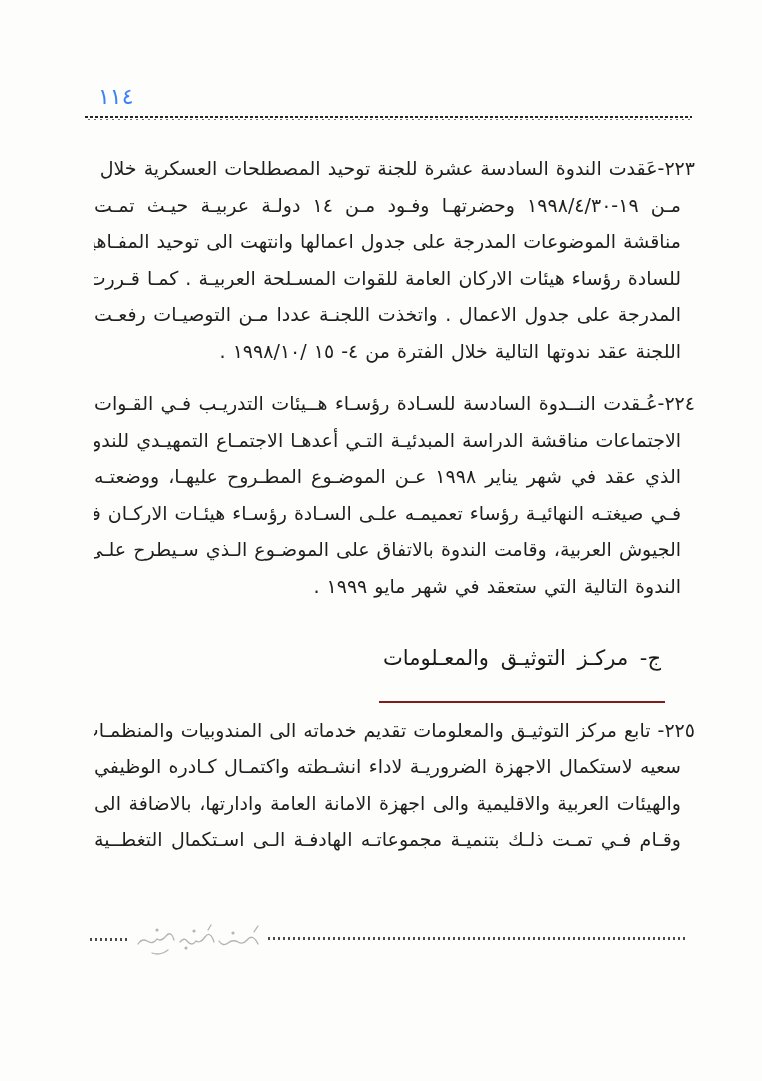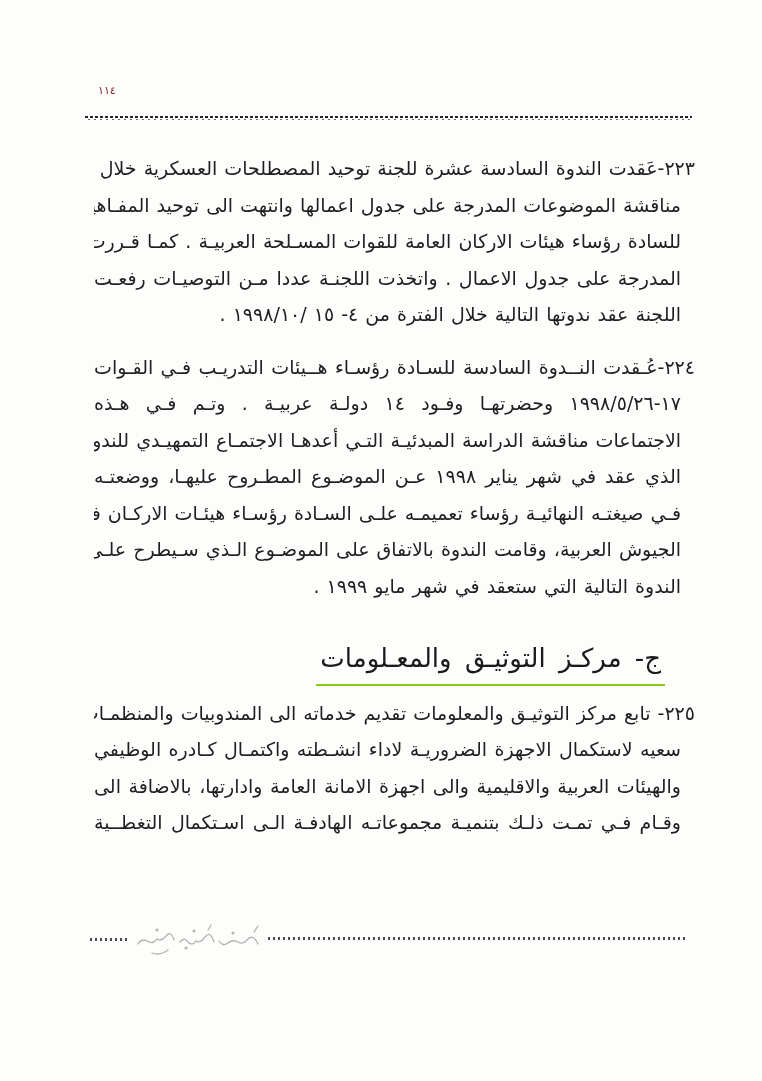--- a/index.html
+++ b/index.html
@@ -11,23 +11,23 @@
     background: #fdfdfb;
     font-family: "DejaVu Sans", sans-serif;
     color: #1f1f1f;
     direction: rtl;
     overflow: hidden;
   }
   .pagenum {
     position: absolute;
     top: 84px;
     left: 98px;
-    font-size: 11px;
+    font-size: 22px;
     letter-spacing: 6px;
-    color: #7f1d1d;
+    color: #3b82f6;
     direction: rtl;
   }
   .rule-top {
     position: absolute;
     top: 116px;
     left: 85px;
     width: 607px;
     height: 4px;
     background-image:
       repeating-linear-gradient(90deg, #242424 0 3px, transparent 3px 5px),
@@ -58,24 +58,24 @@
   .line.end {
     text-align: right;
     text-align-last: auto;
   }
   .heading-row {
     margin: 36px 30px 8px 0;
     text-align: right;
   }
   .heading {
     display: inline-block;
-    font-size: 26px;
+    font-size: 21px;
     word-spacing: 5px;
-    padding: 0 4px 7px 4px;
-    border-bottom: 2px solid #84cc16;
+    padding: 0 4px 24px 4px;
+    border-bottom: 2px solid #7f1d1d;
     color: #1a1a1a;
   }
   .p225 { margin-top: 9px; }
   .dots {
     position: absolute;
     height: 3px;
     background-image: repeating-linear-gradient(90deg, #4a4a4a 0 2px, transparent 2px 5px);
   }
   .dots-short { top: 938px; left: 90px; width: 38px; }
   .dots-long  { top: 937px; left: 268px; width: 420px; }
@@ -94,29 +94,29 @@
 <div class="page">
 
   <div class="pagenum">١١٤</div>
 
   <div class="rule-top"></div>
 
   <div class="body">
 
     <div class="para">
       <div class="line first">٢٢٣-عَقدت الندوة السادسة عشرة للجنة توحيد المصطلحات العسكرية خلال الفـترة</div>
+      <div class="line">مـن ١٩-١٩٩٨/٤/٣٠ وحضرتهـا وفـود مـن ١٤ دولـة عربيـة حيـث تمـت</div>
       <div class="line">مناقشة الموضوعات المدرجة على جدول اعمالها وانتهت الى توحيد المفـاهيم</div>
       <div class="line">للسادة رؤساء هيئات الاركان العامة للقوات المسـلحة العربيـة . كمـا قـررت</div>
       <div class="line">المدرجة على جدول الاعمال . واتخذت اللجنـة عددا مـن التوصيـات رفعـت</div>
       <div class="line end">اللجنة عقد ندوتها التالية خلال الفترة من ٤- ١٥ /١٩٩٨/١٠ .</div>
     </div>
 
     <div class="para para-gap">
       <div class="line first">٢٢٤-عُـقدت النــدوة السادسة للسـادة رؤسـاء هــيئات التدريـب فـي القـوات</div>
-      <div class="line">١٧-١٩٩٨/٥/٢٦ وحضرتهـا وفـود ١٤ دولـة عربيـة . وتـم فـي هـذه</div>
       <div class="line">الاجتماعات مناقشة الدراسة المبدئيـة التـي أعدهـا الاجتمـاع التمهيـدي للندوة</div>
       <div class="line">الذي عقد في شهر يناير ١٩٩٨ عـن الموضـوع المطـروح عليهـا، ووضعتـه</div>
       <div class="line">فـي صيغتـه النهائيـة رؤساء تعميمـه علـى السـادة رؤسـاء هيئـات الاركـان فـي</div>
       <div class="line">الجيوش العربية، وقامت الندوة بالاتفاق على الموضـوع الـذي سـيطرح علـى</div>
       <div class="line end">الندوة التالية التي ستعقد في شهر مايو ١٩٩٩ .</div>
     </div>
 
     <div class="heading-row">
       <span class="heading">ج- مركـز التوثيـق والمعـلومات</span>
     </div>

